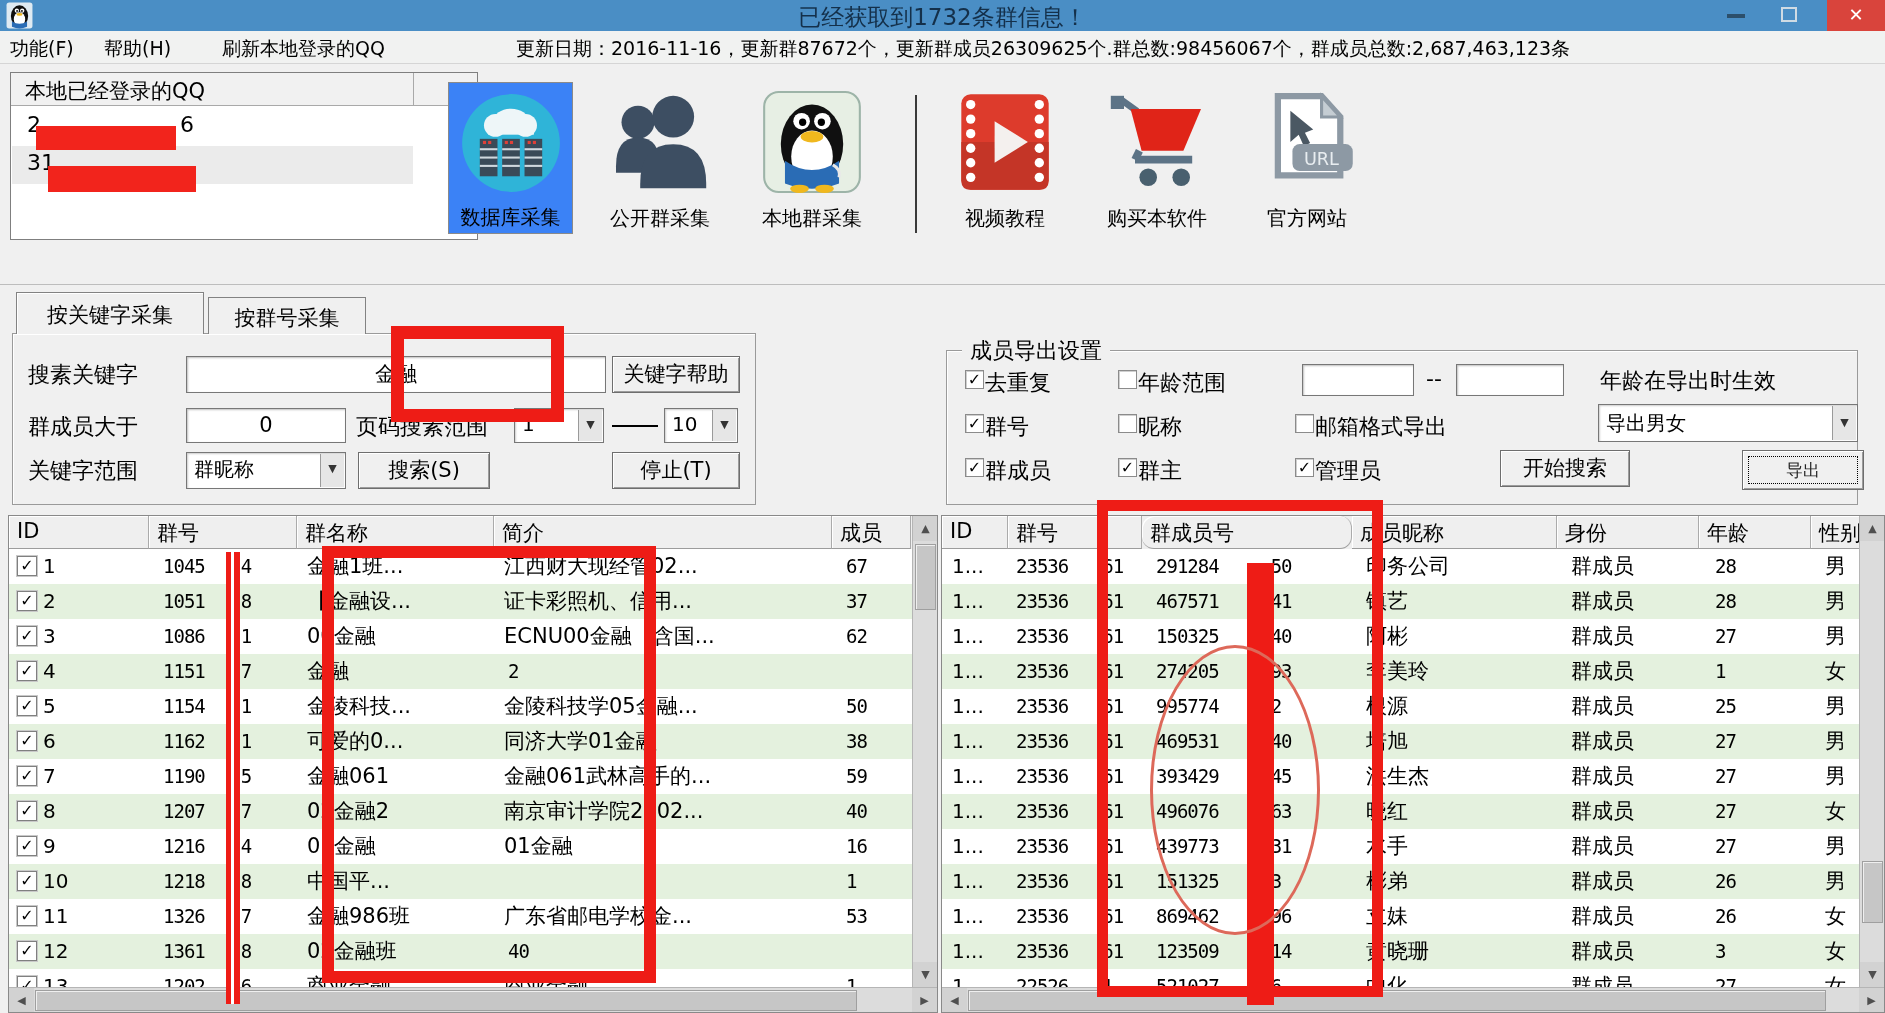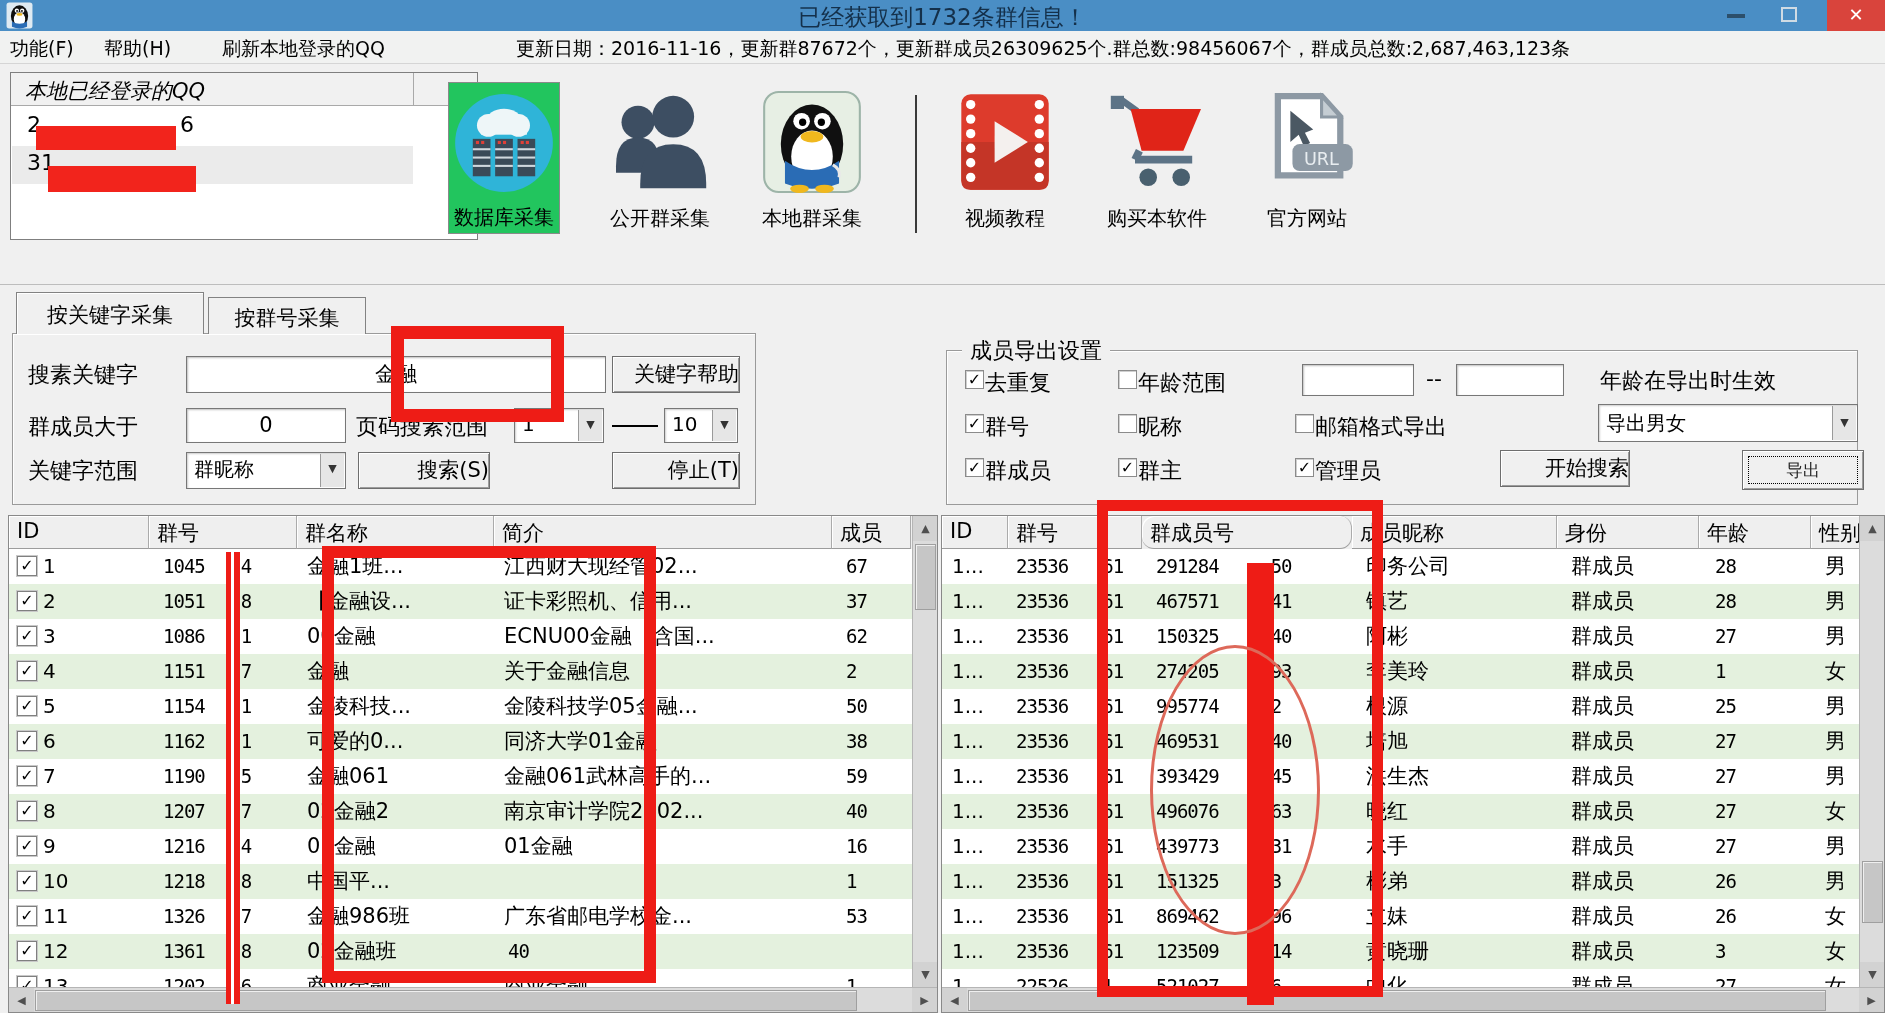--- a/index.html
+++ b/index.html
@@ -18,33 +18,33 @@
 
   
   .menubar { position:absolute; left:0; top:31px; width:100%; height:33px; background:#f1f2f1; border-bottom:1px solid #d5d5d5; }
   .menu-item { position:absolute; top:5px; font-size:19px; }
   .mi-0 { left:10px; } .mi-1 { left:104px; } .mi-2 { left:222px; }
   .update-info { position:absolute; left:516px; top:5px; font-size:19px; white-space:nowrap; }
 
   
   .qq-panel { position:absolute; left:10px; top:72px; width:468px; height:168px; background:#fff; border:1px solid #7f7f7f; }
   .qq-header { position:absolute; left:0; top:0; width:100%; height:33px; background:#f1f1f1; border-bottom:1px solid #a9a9a9; }
-  .qq-header-label { position:absolute; left:14px; top:4px; font-size:21px;font-style:italic; }
+  .qq-header-label { position:absolute; left:14px; top:4px; font-size:21px; }
   .qq-header-sep { position:absolute; left:402px; top:0; width:1px; height:33px; background:#a9a9a9; }
   .qq-row { position:absolute; left:1px; width:401px; height:38px; font-size:22px; }
   .qq-row1 { top:35px; }
   .qq-row2 { top:73px; background:#ebebeb; }
   .qq-prefix { position:absolute; left:15px; top:4px; }
   .qq-suffix1 { position:absolute; left:168px; top:4px; }
 
   
   .toolbtn { position:absolute; top:82px; height:152px; text-align:center; }
   .toolbtn .tlabel { position:absolute; left:0; right:0; bottom:2px; font-size:20px; }
   .toolbtn svg { display:block; margin:4px auto 0; }
-  .tb-0 { left:448px; width:112px; background:#22c55e; border:1px solid #8a8a8a; }
+  .tb-0 { left:448px; width:125px; background:#3b82f6; border:1px solid #8a8a8a; }
   .tb-1 { left:598px; width:124px; }
   .tb-2 { left:752px; width:120px; }
   .tb-3 { left:948px; width:114px; }
   .tb-4 { left:1092px; width:130px; }
   .tb-5 { left:1248px; width:118px; }
   .tool-sep { position:absolute; left:915px; top:95px; width:2px; height:138px; background:#3a3a3a; }
   .top-divider { position:absolute; left:0; top:284px; width:100%; height:1px; background:#bdbdbd; }
 
   
   .tab { position:absolute; background:#f0f0f0; border:1px solid #828282; border-bottom:none; font-size:21px; text-align:center; }
@@ -53,21 +53,21 @@
 
   
   .groupbox { position:absolute; border:1px solid #9a9a9a; box-shadow:inset 1px 1px 0 #fff; }
   .gb-search { left:12px; top:333px; width:744px; height:172px; z-index:1; }
   .gb-export { left:946px; top:350px; width:912px; height:155px; }
   .gb-title { position:absolute; left:962px; top:336px; background:#f0f0f0; padding:0 8px; font-size:22px; z-index:2; }
 
   .flabel { position:absolute; font-size:22px; }
   .tinput { position:absolute; background:#fff; border:1px solid #777; box-shadow:inset 1px 1px 2px rgba(0,0,0,.25); font-size:21px; }
   .btn { position:absolute; background:#f0f0f0; border:1px solid #6e6e6e; box-shadow:inset 1px 1px 0 #fff, inset -1px -1px 0 #9c9c9c;
-         font-size:21px; text-align:right; }
+         font-size:21px; text-align:center; }
   .combo { position:absolute; background:#fff; border:1px solid #777; box-shadow:inset 1px 1px 2px rgba(0,0,0,.2); font-size:20px; }
   .combo .cval { position:absolute; left:7px; top:3px; white-space:nowrap; }
   .combo .cbtn { position:absolute; right:1px; top:1px; bottom:1px; width:24px; background:#e6e6e6;
                  border-left:1px solid #9a9a9a; text-align:center; color:#333; font-size:11px; line-height:30px; }
 
   
   .ckitem { position:absolute; height:26px; }
   .ckbox { position:absolute; left:0; top:2px; width:19px; height:19px; background:#fff; border:1px solid #8b8b8b;
            box-shadow:inset 1px 1px 0 #cfcfcf; font-size:16px; line-height:17px; text-align:center; font-weight:bold; }
   .cklabel { position:absolute; left:20px; top:0; font-size:22px; white-space:nowrap; }
@@ -399,21 +399,20 @@
           <div class="c gc-id"><span class="cb">✓</span><span class="idtxt">3</span></div>
           <div class="c gc-num num"><span>1086</span><span class="gap g36"></span><span>1</span></div>
           <div class="c gc-name">00金融</div>
           <div class="c gc-intro">ECNU00金融（含国...</div>
           <div class="c gc-mem num">62</div>
         </div>
         <div class="trow alt">
           <div class="c gc-id"><span class="cb">✓</span><span class="idtxt">4</span></div>
           <div class="c gc-num num"><span>1151</span><span class="gap g36"></span><span>7</span></div>
           <div class="c gc-name">金融</div>
-          <div class="c gc-intro">关于金融信息</div>
           <div class="c gc-mem num">2</div>
         </div>
         <div class="trow">
           <div class="c gc-id"><span class="cb">✓</span><span class="idtxt">5</span></div>
           <div class="c gc-num num"><span>1154</span><span class="gap g36"></span><span>1</span></div>
           <div class="c gc-name">金陵科技...</div>
           <div class="c gc-intro">金陵科技学05金融...</div>
           <div class="c gc-mem num">50</div>
         </div>
         <div class="trow alt">

